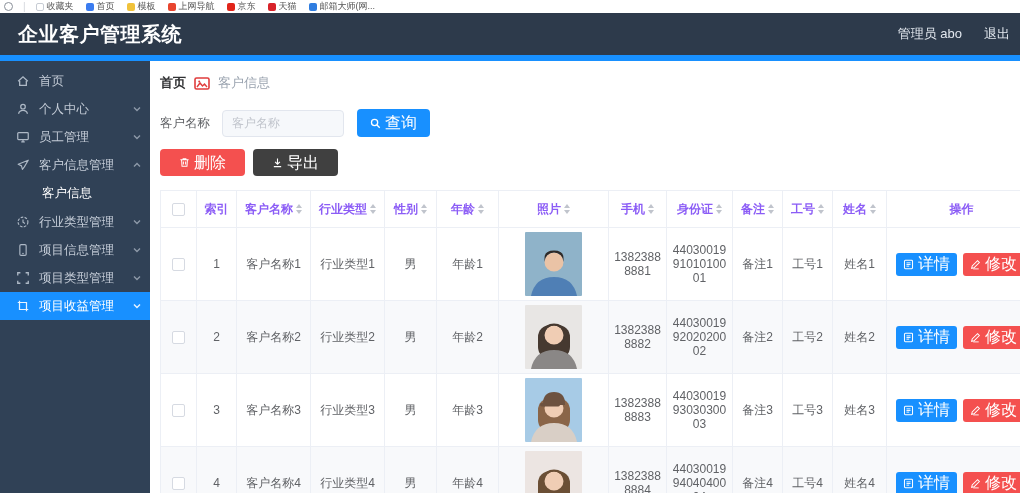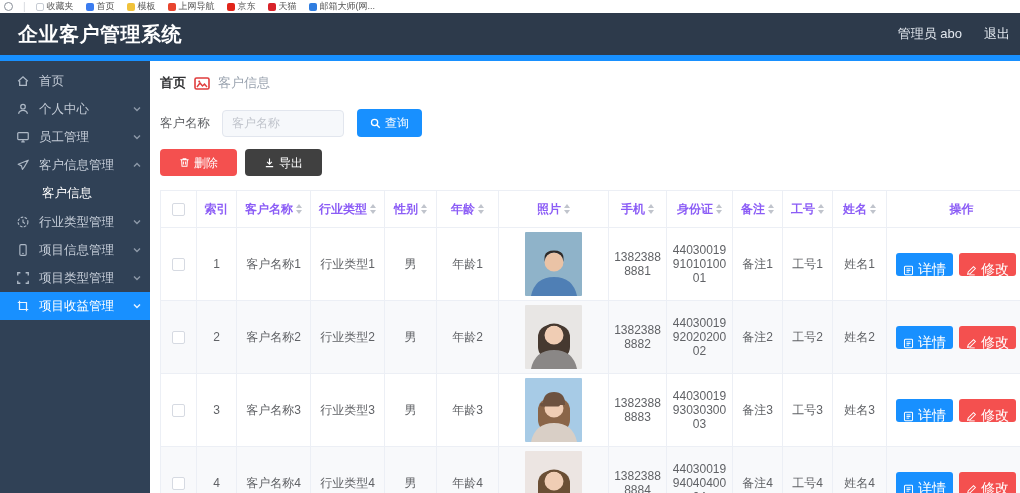--- a/index.html
+++ b/index.html
@@ -49,21 +49,21 @@
   .crumb-cur { color:#9aa3af; }
 
   
   .searchrow { display:flex; align-items:center; margin-top:17px; padding-left:2px; }
   .searchrow .lab { font-size:12.5px; color:#606266; margin-right:12px; }
   .searchrow input { width:122px; height:27px; border:1px solid #e2e6ee; border-radius:4px;
     background:#f6f8fb; padding:0 9px; font-size:12px; color:#333; outline:none;
     font-family:inherit; }
   .searchrow input::placeholder { color:#c0c4cc; }
   .btn { display:inline-flex; align-items:center; justify-content:center; gap:4px;
-    border:none; border-radius:4px; color:#fff; font-size:12px; cursor:pointer;
+    border:none; border-radius:4px; color:#fff; font-size:16px; cursor:pointer;
     font-family:inherit; line-height:1; }
   .btn svg { width:11px; height:11px; display:block; }
   .btn-search { height:28px; padding:0 13px; margin-left:13px; }
   .toolrow { display:flex; align-items:center; gap:8px; margin-top:12px; padding-left:2px; }
   .btn-del, .btn-exp { height:27px; padding:0 19px; }
 
   
   .tablewrap { margin-top:14px; margin-left:2px; }
   table { border-collapse:collapse; table-layout:fixed; width:876px; }
   th, td { border:1px solid #eceff5; text-align:center; vertical-align:middle;
@@ -87,21 +87,21 @@
   .th-inner { display:inline-flex; align-items:center; gap:3px; }
   .sorts { display:inline-flex; flex-direction:column; gap:2px; }
   .sorts i { width:0; height:0; border-left:3.5px solid transparent;
     border-right:3.5px solid transparent; display:block; }
   .sorts .up { border-bottom:4px solid #c0c4cc; }
   .sorts .dn { border-top:4px solid #c0c4cc; }
   .ck { display:inline-block; width:13px; height:13px; border:1px solid #d6dae2;
     border-radius:2px; background:#fff; cursor:pointer; vertical-align:middle; }
   .photo { display:block; margin:0 auto; width:57px; height:64px; border-radius:1px; }
   .ops { display:flex; align-items:center; justify-content:flex-start; gap:6px; padding-left:6px; }
-  .btn-op { height:23px; padding:0 7px; font-size:14px; border-radius:3px; flex:none;align-items:flex-end; }
+  .btn-op { height:23px; padding:0 7px; font-size:16px; border-radius:3px; flex:none; }
 </style>
 </head>
 <body>
 
 <div class="bmbar">
   <span class="bm-lead"></span>
   <span class="bm-sep">|</span>
   <span id="bm-items" style="display:flex;gap:12px;align-items:center;">
       <span class="bm-item">
         <span class="bm-fav folder"></span>

